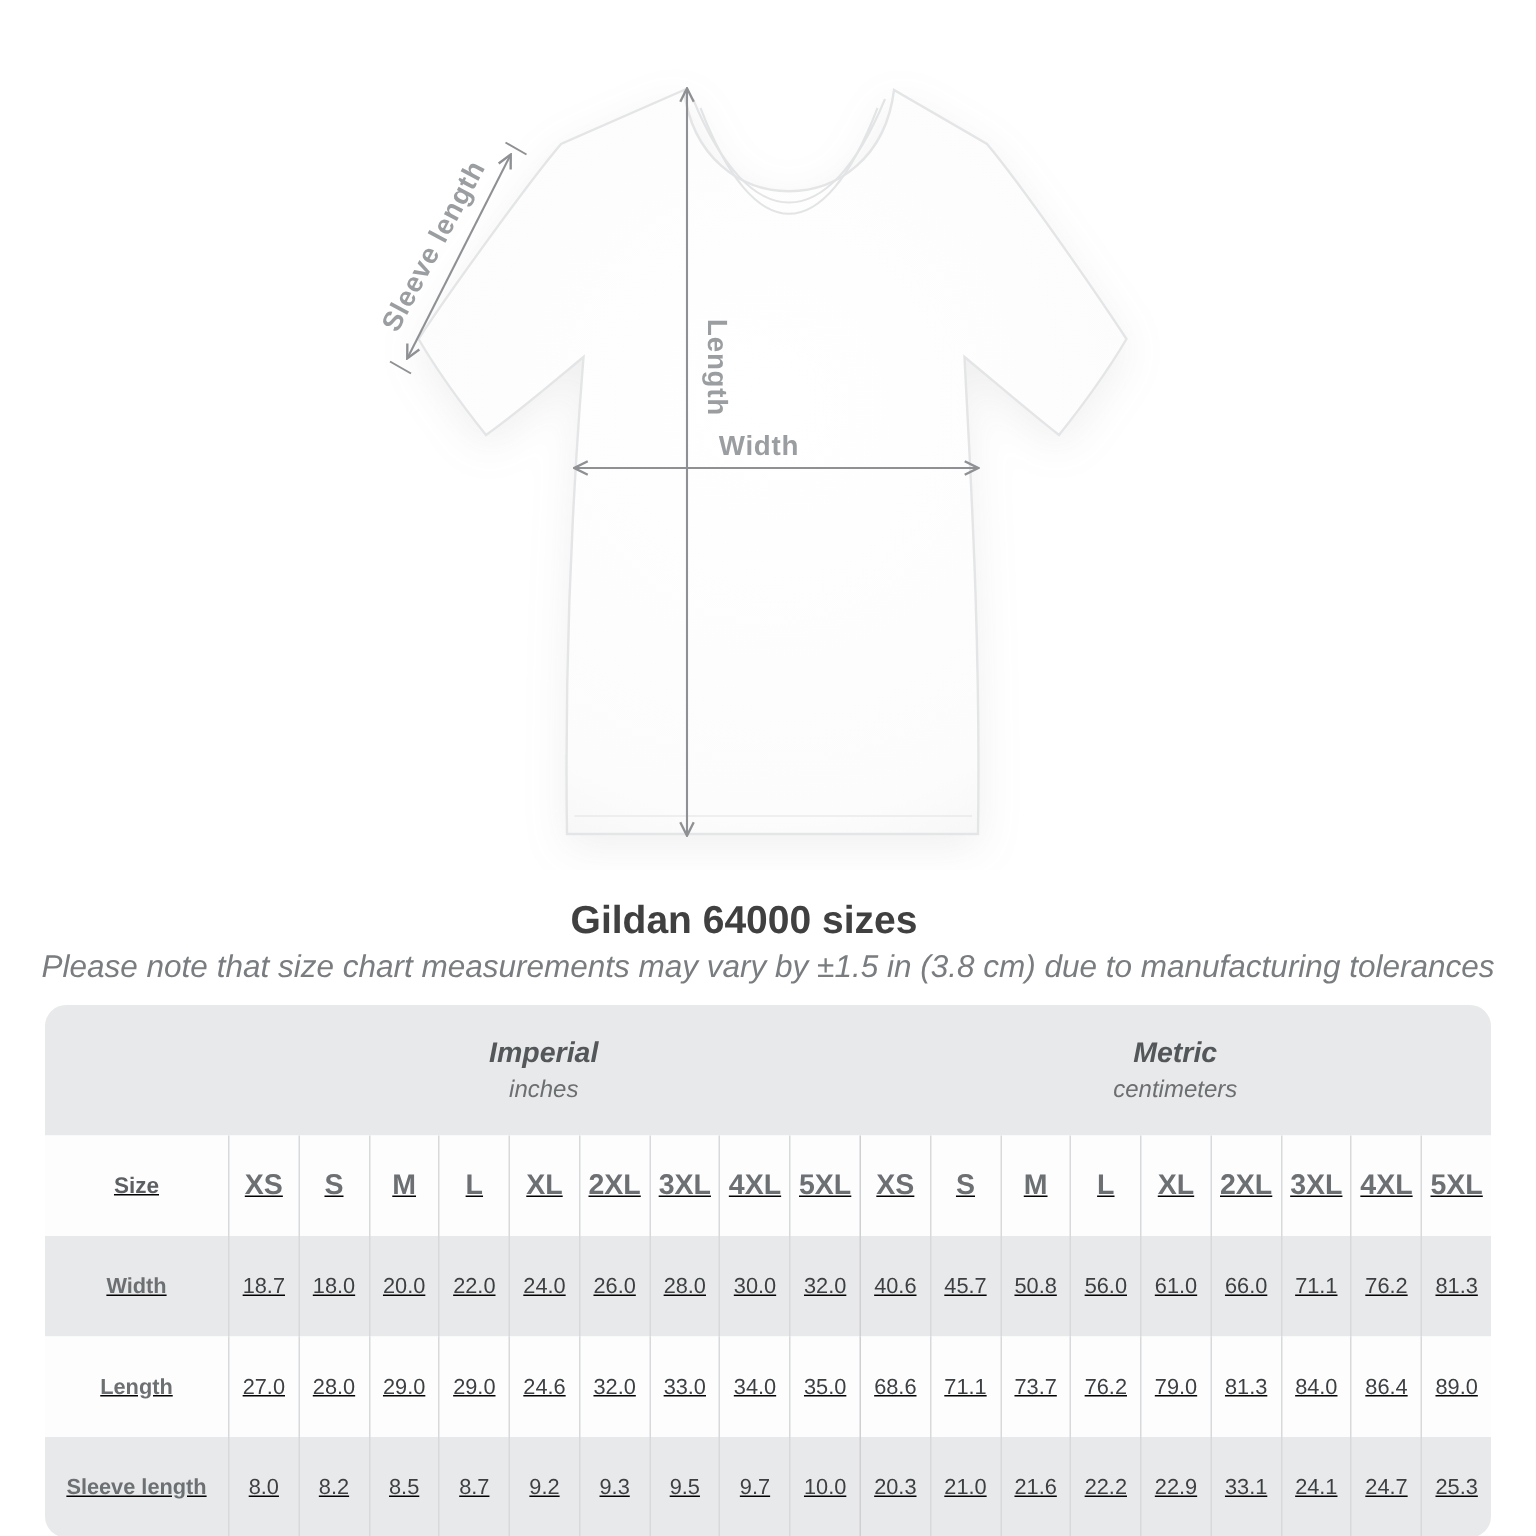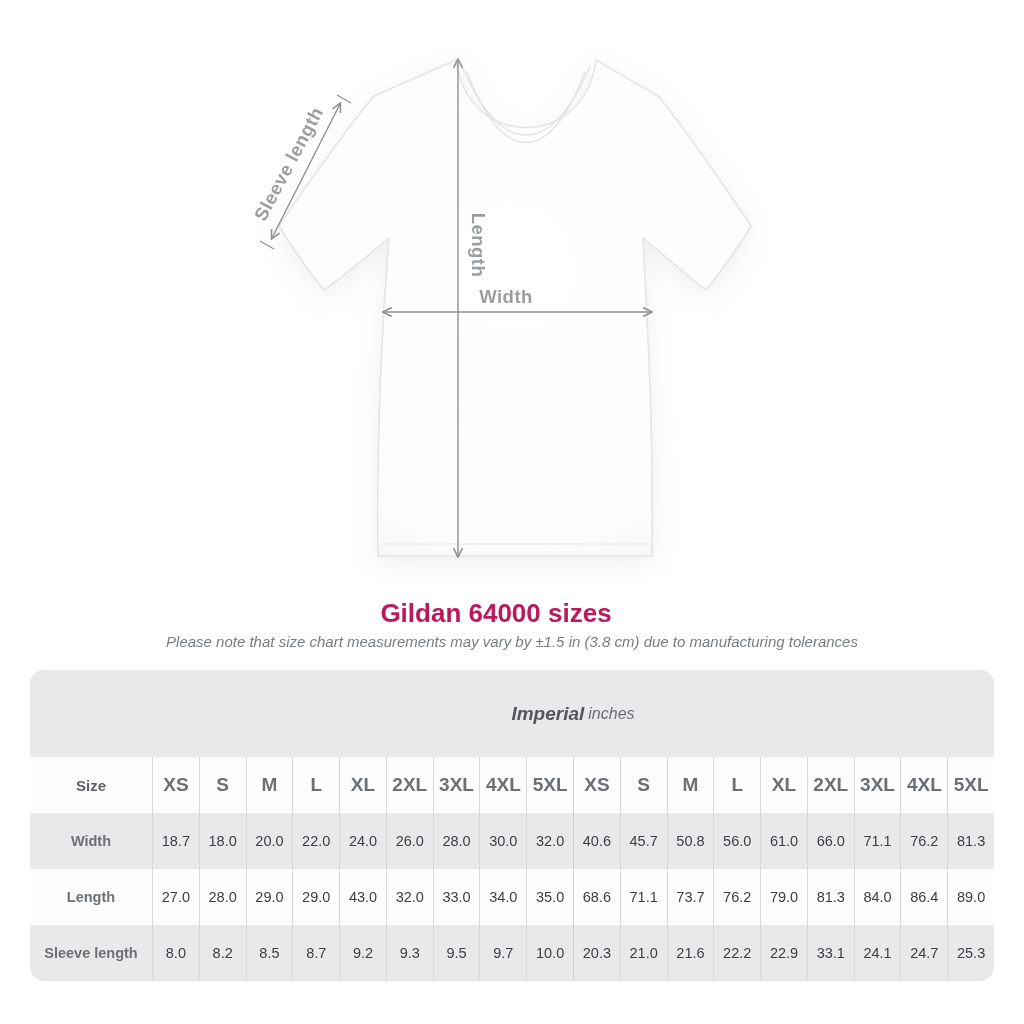--- a/index.html
+++ b/index.html
@@ -11,42 +11,42 @@
   
   #diagram{position:absolute;top:0;left:0;width:1024px;height:580px;}
   .tee-fill{fill:url(#teeGrad);stroke:#e4e5e6;stroke-width:1.6;}
   .tee-line{fill:none;stroke:#e3e4e5;stroke-width:1.4;}
   .dim-line{stroke:#8e9093;stroke-width:1.4;fill:none;}
   .dim-tick{stroke:#8e9093;stroke-width:1.3;}
   .dim-label{fill:#9b9ea1;font-size:18.5px;font-weight:bold;letter-spacing:.5px;}
   
   #page-title{
     position:absolute;top:598px;left:0;width:992px;margin:0;
-    text-align:center;font-size:26px;font-weight:bold;color:#be185d;
+    text-align:center;font-size:26px;font-weight:bold;color:#404040;
   }
   #tolerance-note{
     position:absolute;top:633px;left:0;width:1024px;margin:0;
-    text-align:center;font-style:italic;font-size:15px;color:#797d80;
+    text-align:center;font-style:italic;font-size:21px;color:#797d80;
   }
   
   #size-chart{
     position:absolute;top:670px;left:30px;width:964px;height:321px;
     border-radius:14px;font-size:14.5px;
   }
   #group-header{
     display:flex;height:87px;background:#e8e9ea;
     border-radius:14px 14px 0 0;
   }
   .group-spacer{width:122px;}
-  .group{flex:1;display:flex;flex-direction:row;align-items:center;justify-content:center;gap:4px;}
+  .group{flex:1;display:flex;flex-direction:column;align-items:center;justify-content:center;gap:4px;}
   .group-label{font-weight:bold;font-style:italic;font-size:19px;color:#53575a;}
   .group-sublabel{font-style:italic;font-size:16px;color:#6b6f72;}
   .trow{
     display:grid;grid-template-columns:122px repeat(18,1fr);
-    height:56px;background:#fdfdfe;
+    height:67px;background:#fdfdfe;text-decoration:underline;
   }
   .trow.alt{background:#e8e9ea;}
   .trow.last{border-radius:0 0 14px 14px;}
   .cell{
     display:flex;align-items:center;justify-content:center;
     color:#3d4043;white-space:nowrap;
   }
   .cell.v{border-left:1px solid #d8d9da;}
   .cell.gsep{border-left:1px solid #cfd0d1;}
   .cell.head{font-weight:bold;font-size:19px;color:#6d7073;}
@@ -103,20 +103,24 @@
 
 <h1 id="page-title">Gildan 64000 sizes</h1>
 <p id="tolerance-note">Please note that size chart measurements may vary by ±1.5 in (3.8 cm) due to manufacturing tolerances</p>
 
 <div id="size-chart">
   <div id="group-header">
     <div class="group-spacer"></div>
     <div class="group">
       <div class="group-label">Imperial</div>
       <div class="group-sublabel">inches</div>
+    </div>
+    <div class="group">
+      <div class="group-label">Metric</div>
+      <div class="group-sublabel">centimeters</div>
     </div>
   </div>
   <div id="table-body">
       <div class="trow ">
         <div class="cell sizehead">Size</div>
         <div class="cell head v">XS</div>
         <div class="cell head v">S</div>
         <div class="cell head v">M</div>
         <div class="cell head v">L</div>
         <div class="cell head v">XL</div>
@@ -154,21 +158,21 @@
         <div class="cell v">71.1</div>
         <div class="cell v">76.2</div>
         <div class="cell v">81.3</div>
       </div>
       <div class="trow ">
         <div class="cell rowlab">Length</div>
         <div class="cell v">27.0</div>
         <div class="cell v">28.0</div>
         <div class="cell v">29.0</div>
         <div class="cell v">29.0</div>
-        <div class="cell v">43.0</div>
+        <div class="cell v">24.6</div>
         <div class="cell v">32.0</div>
         <div class="cell v">33.0</div>
         <div class="cell v">34.0</div>
         <div class="cell v">35.0</div>
         <div class="cell gsep">68.6</div>
         <div class="cell v">71.1</div>
         <div class="cell v">73.7</div>
         <div class="cell v">76.2</div>
         <div class="cell v">79.0</div>
         <div class="cell v">81.3</div>

